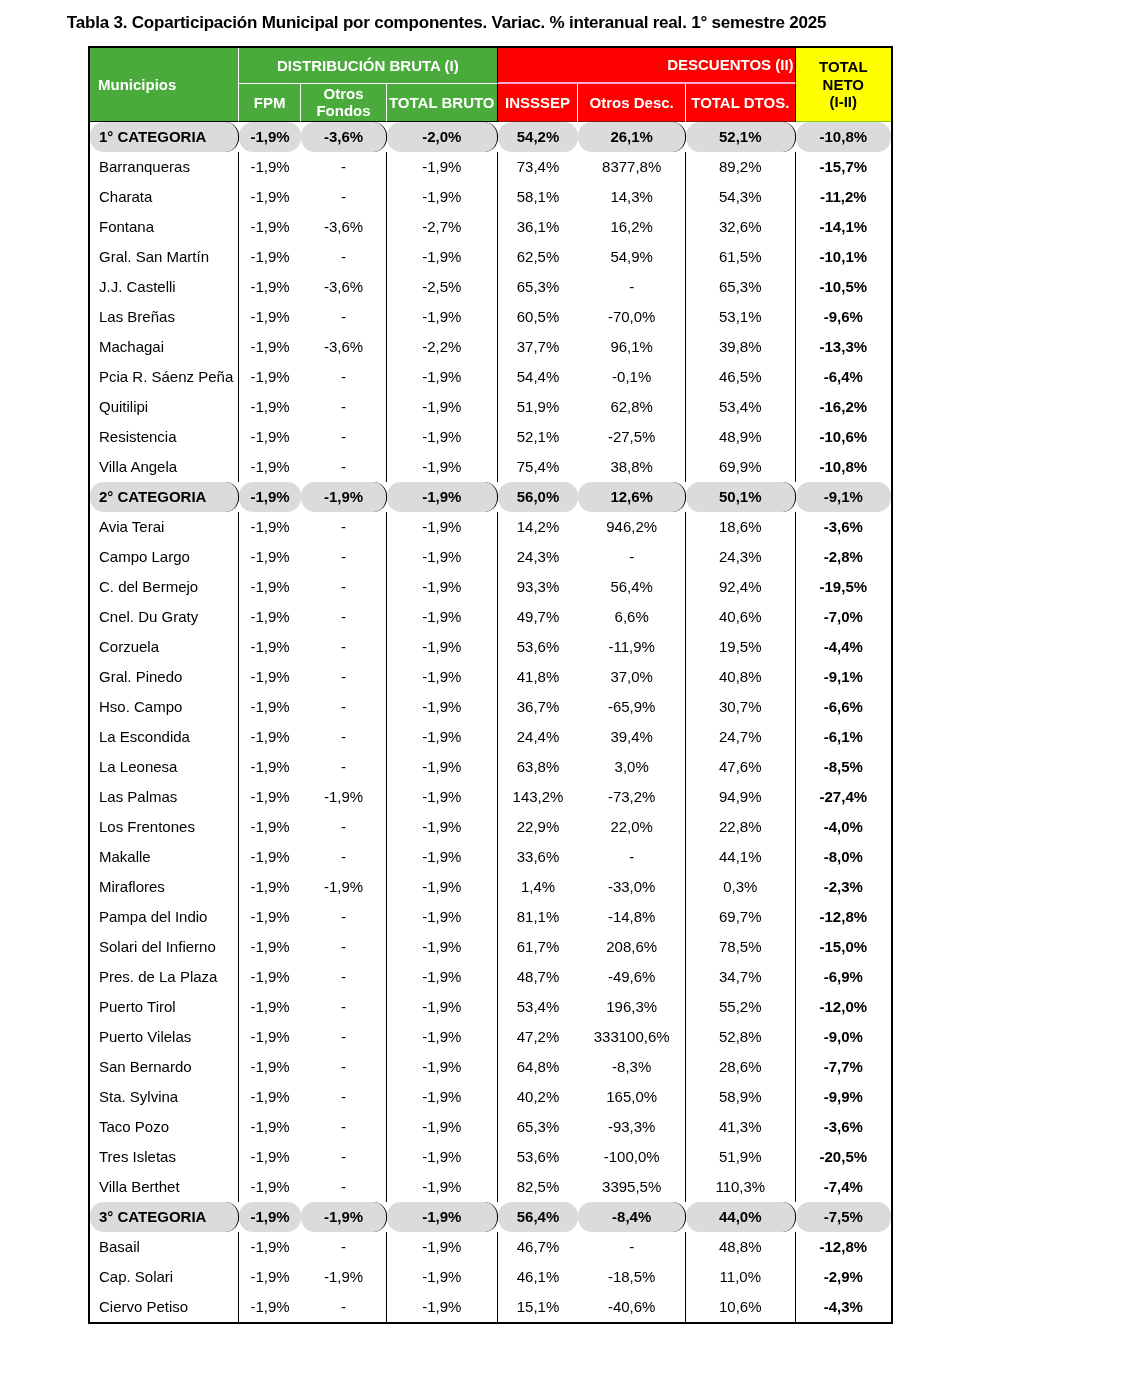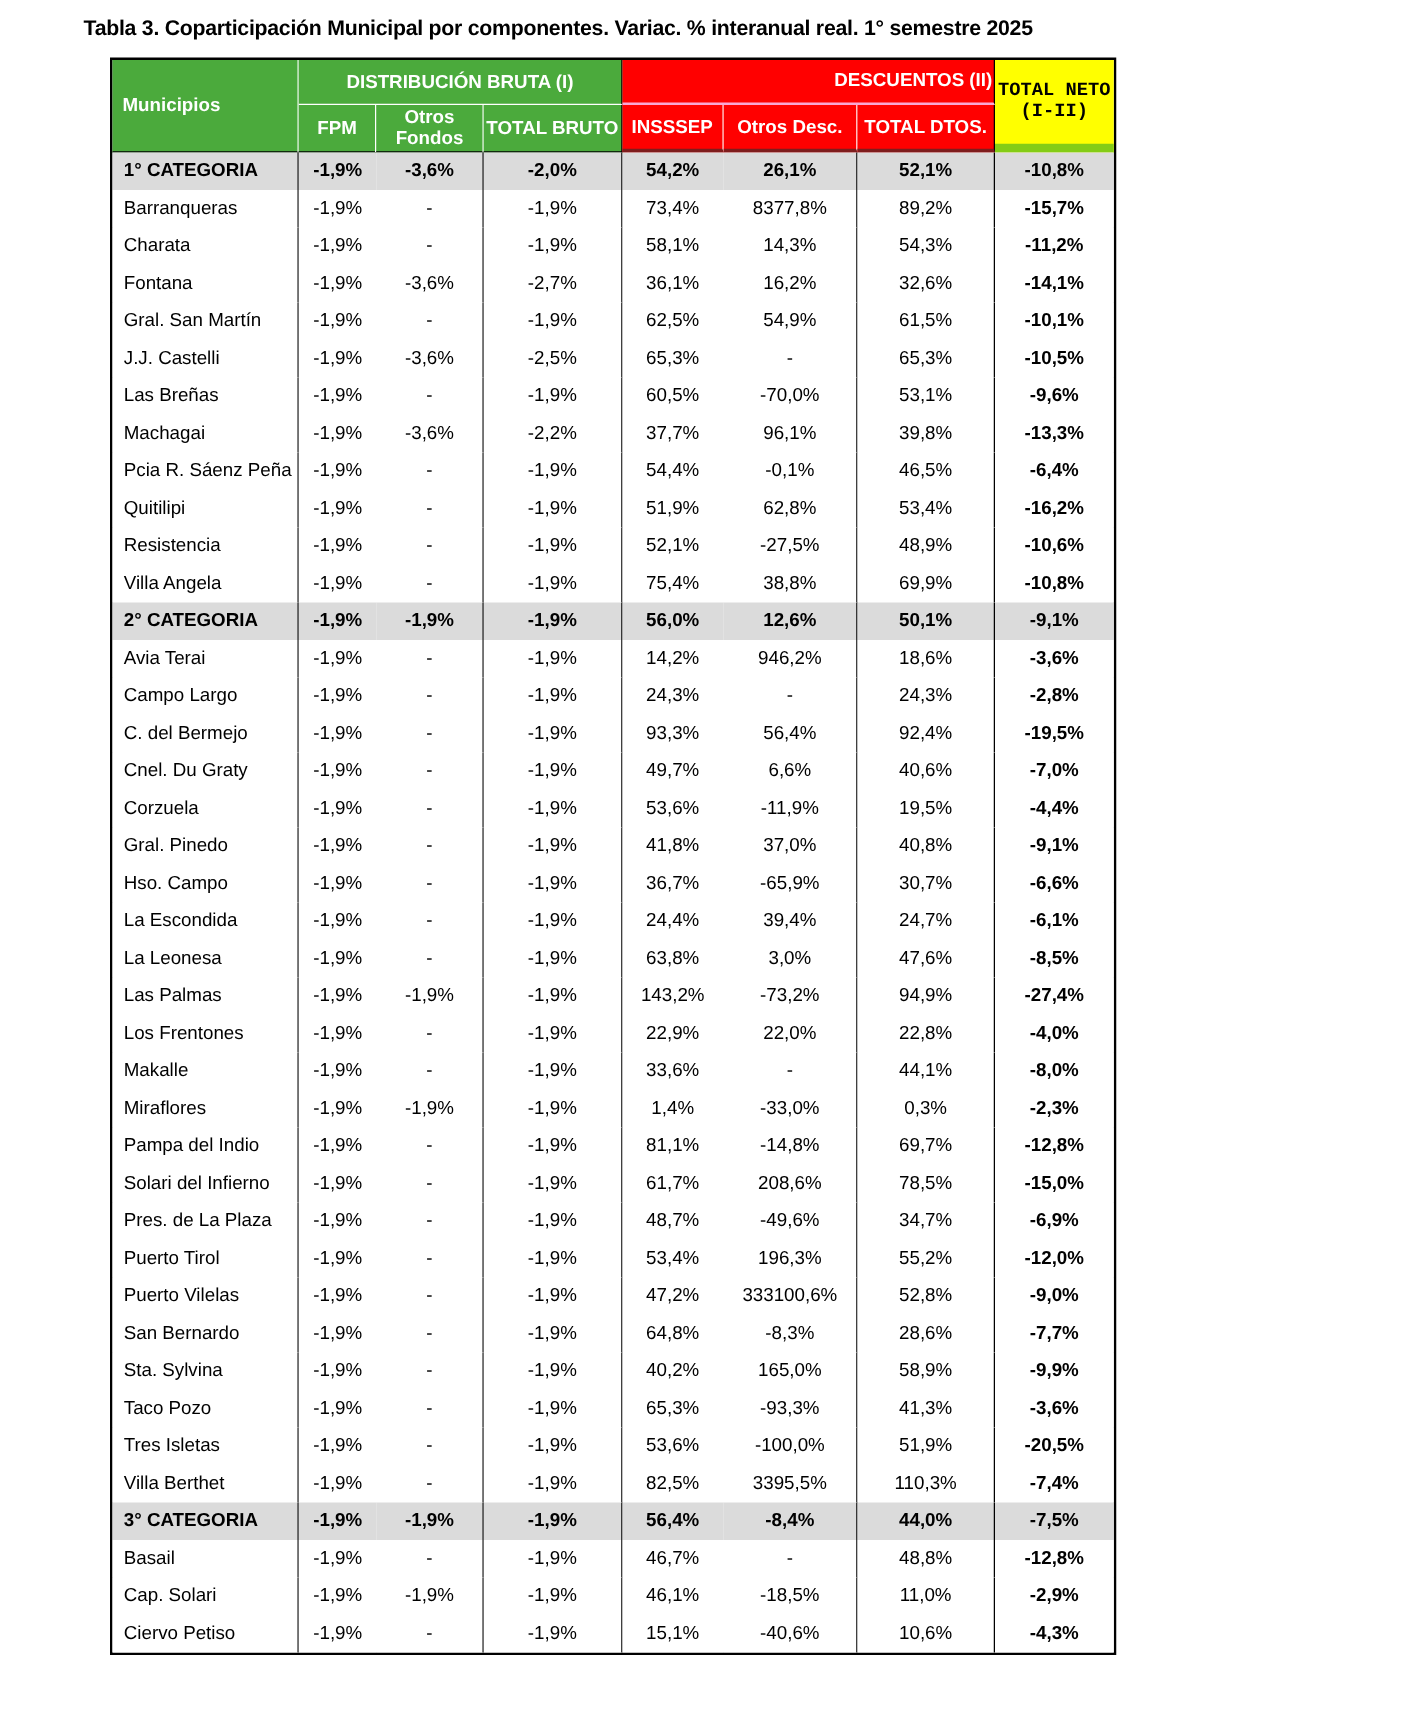--- a/index.html
+++ b/index.html
@@ -55,49 +55,48 @@
   th.r-group {
     background: var(--red, #FF0000);
     border-bottom: 2px solid #f9a8d4;
     border-right: 1px solid #000;
     height: 36px;
     text-align: right;
   }
   th.h-neto {
     background: var(--yellow, #FFFF00);
     color: #000;
-    border-bottom: 7px solid #84cc16;
-    font-family: Liberation Mono, monospace;
+    border-bottom: 1px solid #84cc16;
   }
   th.g-sub {
     background: var(--green, #4BAA3C);
     border-right: 1px solid #fff;
     border-bottom: 1px solid #000;
     height: 36px;
   }
   th.g-sub.last { border-right: 1px solid #000; }
   th.r-sub {
     background: var(--red, #FF0000);
     border-right: 1px solid #fff;
-    border-bottom: 3px solid #7f1d1d;
+    border-bottom: 1px solid #7f1d1d;
   }
   th.r-sub.last { border-right: 1px solid #000; }
 
   
   tbody td {
     height: 30px;
     font-size: 15px;
     text-align: center;
     vertical-align: middle;
     background: #fff;
   }
   tbody td.name { text-align: left; padding-left: 9px; }
   tbody td.bR { border-right: 1px solid #000; }
   tbody td.neto { font-weight: bold; }
-  tbody tr.category td { background: var(--graycat, #DBDBDB); font-weight: bold; }
+  tbody tr.category td { background: var(--graycat, #DBDBDB); font-weight: bold; border-radius: 14px; }
 </style>
 </head>
 <body>
 
 <div class="page">
   <div class="title">Tabla 3. Coparticipación Municipal por componentes. Variac. % interanual real. 1° semestre 2025</div>
 
   <table class="copa">
     <colgroup>
       <col style="width:176px">

